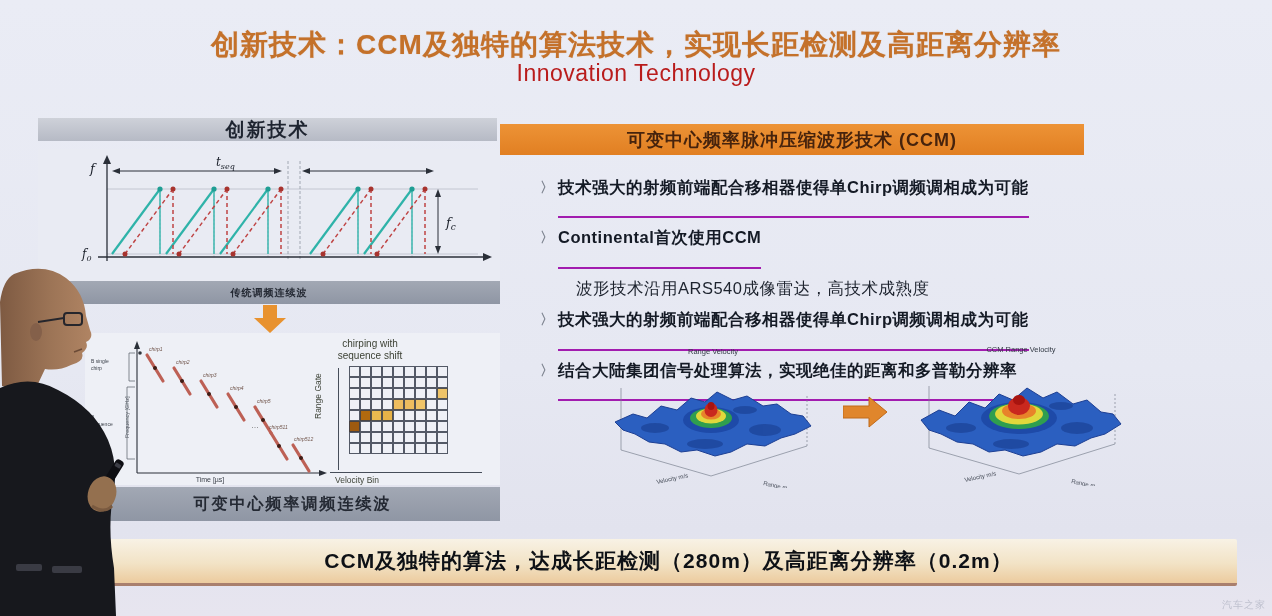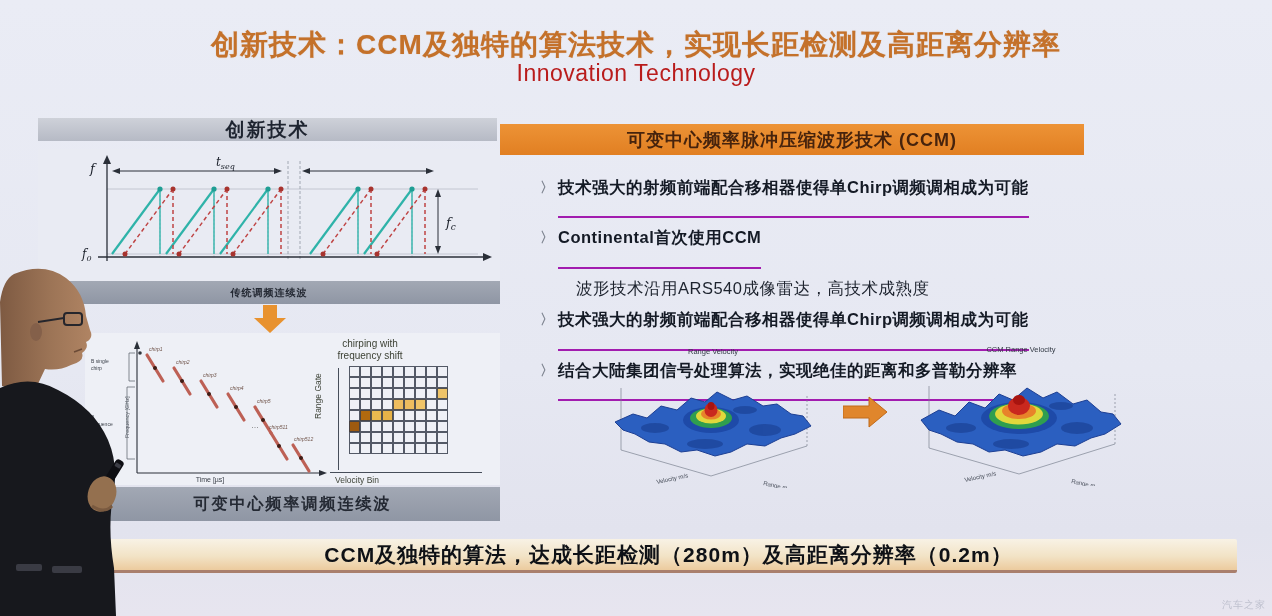--- a/index.html
+++ b/index.html
@@ -71,21 +71,21 @@
   .bmark { width:18px; font-size:14px; color:#7c828e; font-weight:bold; padding-top:2px; }
   .btext { font-size:16.5px; font-weight:bold; color:#141a25; letter-spacing:.5px; line-height:1.3; }
   .btext.u { border-bottom:2px solid #a21caf; padding-bottom:18px; }
   .brow.sub { margin-left:18px; margin-bottom:10px; }
   .brow.sub .btext { font-weight:400; color:#1d232e; }
 
   .plot3d { position:absolute; }
 
   
   .banner {
-    position:absolute; left:100px; top:539px; width:1137px; height:34px;
+    position:absolute; left:100px; top:539px; width:1137px; height:47px;
     background:linear-gradient(180deg,#f8f2e5 0%,#f2e3c6 55%,#eccb9e 100%);
     border-bottom:3px solid #a97f6d; border-radius:2px;
     display:flex; align-items:center; justify-content:center;
     font-size:21px; font-weight:bold; color:#0e1116; letter-spacing:1px;
   }
 
   .watermark { position:absolute; right:6px; bottom:4px; font-size:10px;
     color:#a9adbd; opacity:.65; letter-spacing:1px; }
 
   .person { position:absolute; left:0; top:268px; z-index:40; }
@@ -247,21 +247,21 @@
         <text x="6" y="30"><tspan>B single</tspan></text>
         <text x="6" y="37"><tspan>chirp</tspan></text>
         <text x="6" y="86"><tspan>B</tspan></text>
         <text x="6" y="93"><tspan>sequence</tspan></text>
       </g>
     </svg>
 
     
     <div class="grid-title">
       <div>chirping with</div>
-      <div>frequency shift</div>
+      <div>sequence shift</div>
     </div>
     <div class="grid-vaxis"></div>
     <div class="grid-haxis"></div>
     <div class="rd-grid">
         <div class="gcell"></div>
         <div class="gcell"></div>
         <div class="gcell"></div>
         <div class="gcell"></div>
         <div class="gcell"></div>
         <div class="gcell"></div>

